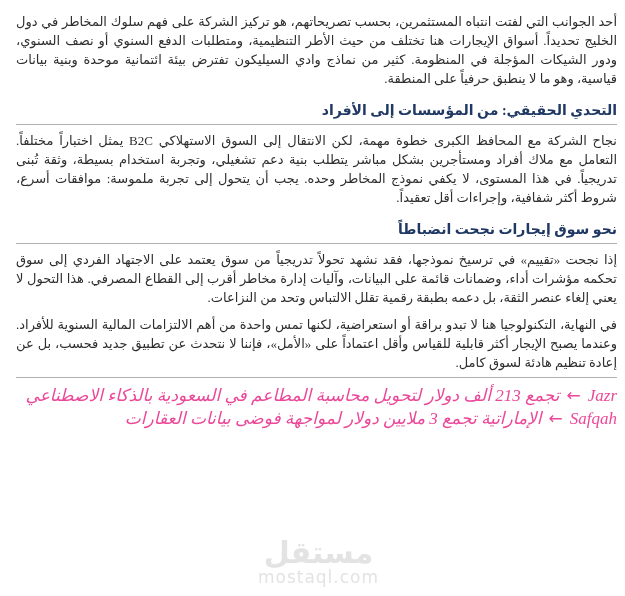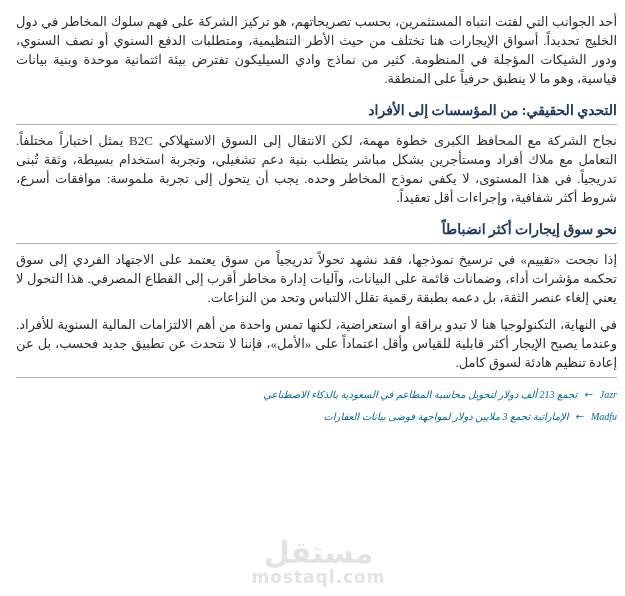--- a/index.html
+++ b/index.html
@@ -22,35 +22,34 @@
     text-align:justify;
   }
   .para.follow{margin-top:8px;}
   .section-heading{
     margin:14px 0 0 0;
     font-size:14px;
     line-height:17px;
     font-weight:bold;
     color:#1f3864;
     text-align:right;
-    font-family:Liberation Serif, serif;
   }
   hr.divider{
     border:0;
     border-top:1px solid #b0b0b0;
     margin:5px 0 6px 0;
   }
   .related-list{margin-top:2px;}
   .related-item{
     direction:rtl;
     text-align:right;
     font-style:italic;
-    font-size:10px;
+    font-size:17px;
     line-height:22px;
-    color:#0369a1;
+    color:#ec4899;
     cursor:pointer;
     white-space:nowrap;
   }
   .rel-name{
     font-family:"Liberation Serif",serif;
     font-style:italic;
   }
   .rel-arrow{
     font-style:normal;
     margin:0 7px;
@@ -65,57 +64,57 @@
     user-select:none;
   }
   .watermark-logo{
     font-size:30px;
     font-weight:bold;
     color:#e3e3e3;
     line-height:30px;
   }
   .watermark-domain{
     font-size:17px;
-    font-weight:bold;
+    font-weight:normal;
     color:#e3e3e3;
     letter-spacing:1px;
     line-height:18px;
   }
 </style>
 </head>
 <body>
 
 <div class="page">
   <div class="content">
 
     <p class="para">أحد الجوانب التي لفتت انتباه المستثمرين، بحسب تصريحاتهم، هو تركيز الشركة على فهم سلوك المخاطر في دول الخليج تحديداً. أسواق الإيجارات هنا تختلف من حيث الأطر التنظيمية، ومتطلبات الدفع السنوي أو نصف السنوي، ودور الشيكات المؤجلة في المنظومة. كثير من نماذج وادي السيليكون تفترض بيئة ائتمانية موحدة وبنية بيانات قياسية، وهو ما لا ينطبق حرفياً على المنطقة.</p>
 
     <h2 class="section-heading">التحدي الحقيقي: من المؤسسات إلى الأفراد</h2>
     <hr class="divider">
 
     <p class="para">نجاح الشركة مع المحافظ الكبرى خطوة مهمة، لكن الانتقال إلى السوق الاستهلاكي B2C يمثل اختباراً مختلفاً. التعامل مع ملاك أفراد ومستأجرين بشكل مباشر يتطلب بنية دعم تشغيلي، وتجربة استخدام بسيطة، وثقة تُبنى تدريجياً. في هذا المستوى، لا يكفي نموذج المخاطر وحده. يجب أن يتحول إلى تجربة ملموسة: موافقات أسرع، شروط أكثر شفافية، وإجراءات أقل تعقيداً.</p>
 
-    <h2 class="section-heading">نحو سوق إيجارات أكثر انضباطاً</h2>
+    <h2 class="section-heading">نحو سوق إيجارات نجحت انضباطاً</h2>
     <hr class="divider">
 
     <p class="para">إذا نجحت «تقييم» في ترسيخ نموذجها، فقد نشهد تحولاً تدريجياً من سوق يعتمد على الاجتهاد الفردي إلى سوق تحكمه مؤشرات أداء، وضمانات قائمة على البيانات، وآليات إدارة مخاطر أقرب إلى القطاع المصرفي. هذا التحول لا يعني إلغاء عنصر الثقة، بل دعمه بطبقة رقمية تقلل الالتباس وتحد من النزاعات.</p>
 
     <p class="para follow">في النهاية، التكنولوجيا هنا لا تبدو براقة أو استعراضية، لكنها تمس واحدة من أهم الالتزامات المالية السنوية للأفراد. وعندما يصبح الإيجار أكثر قابلية للقياس وأقل اعتماداً على «الأمل»، فإننا لا نتحدث عن تطبيق جديد فحسب، بل عن إعادة تنظيم هادئة لسوق كامل.</p>
 
     <hr class="divider">
 
     <div class="related-list">
 
       <div class="related-item">
         <span class="rel-name">Jazr</span><span class="rel-arrow">←</span><span class="rel-text">تجمع 213 ألف دولار لتحويل محاسبة المطاعم في السعودية بالذكاء الاصطناعي</span>
       </div>
 
 
       <div class="related-item">
-        <span class="rel-name">Madfu</span><span class="rel-arrow">←</span><span class="rel-text">الإماراتية تجمع 3 ملايين دولار لمواجهة فوضى بيانات العقارات</span>
+        <span class="rel-name">Safqah</span><span class="rel-arrow">←</span><span class="rel-text">الإماراتية تجمع 3 ملايين دولار لمواجهة فوضى بيانات العقارات</span>
       </div>
 
 
     </div>
   </div>
 
   <div class="watermark">
     <div class="watermark-logo">مستقل</div>
     <div class="watermark-domain">mostaql.com</div>
   </div>

